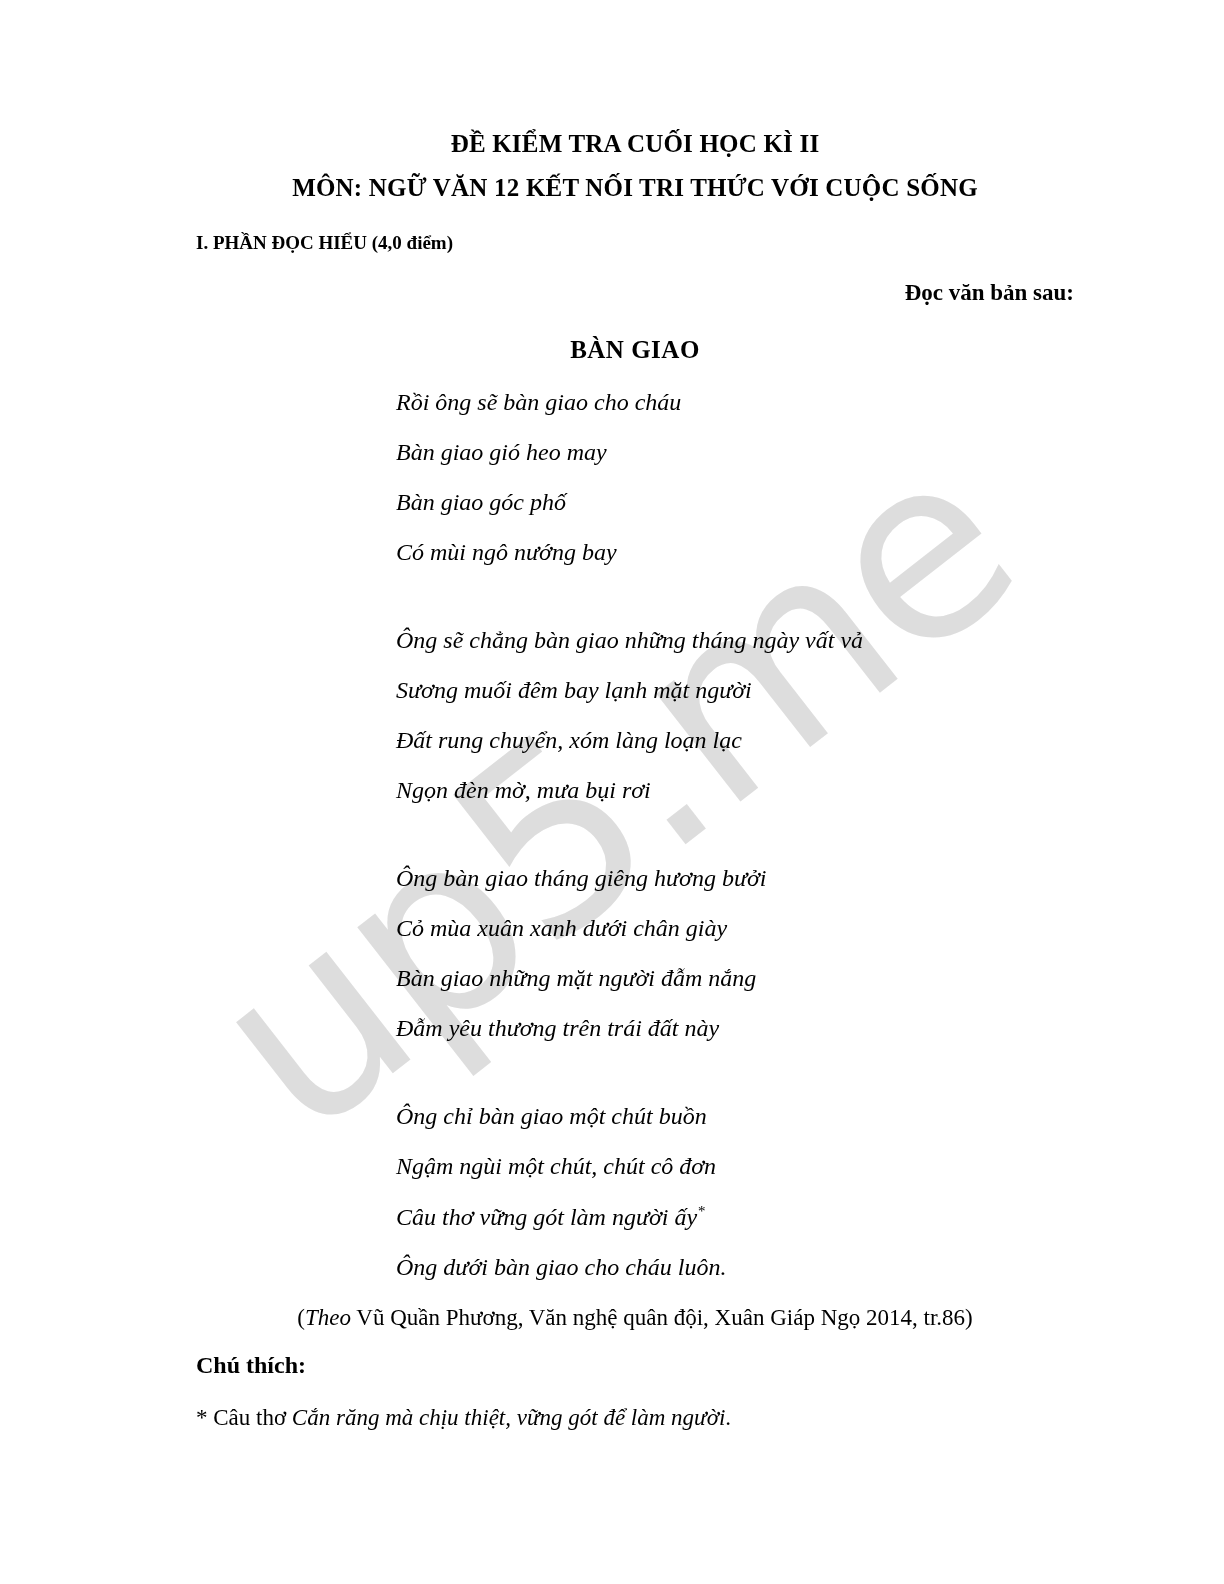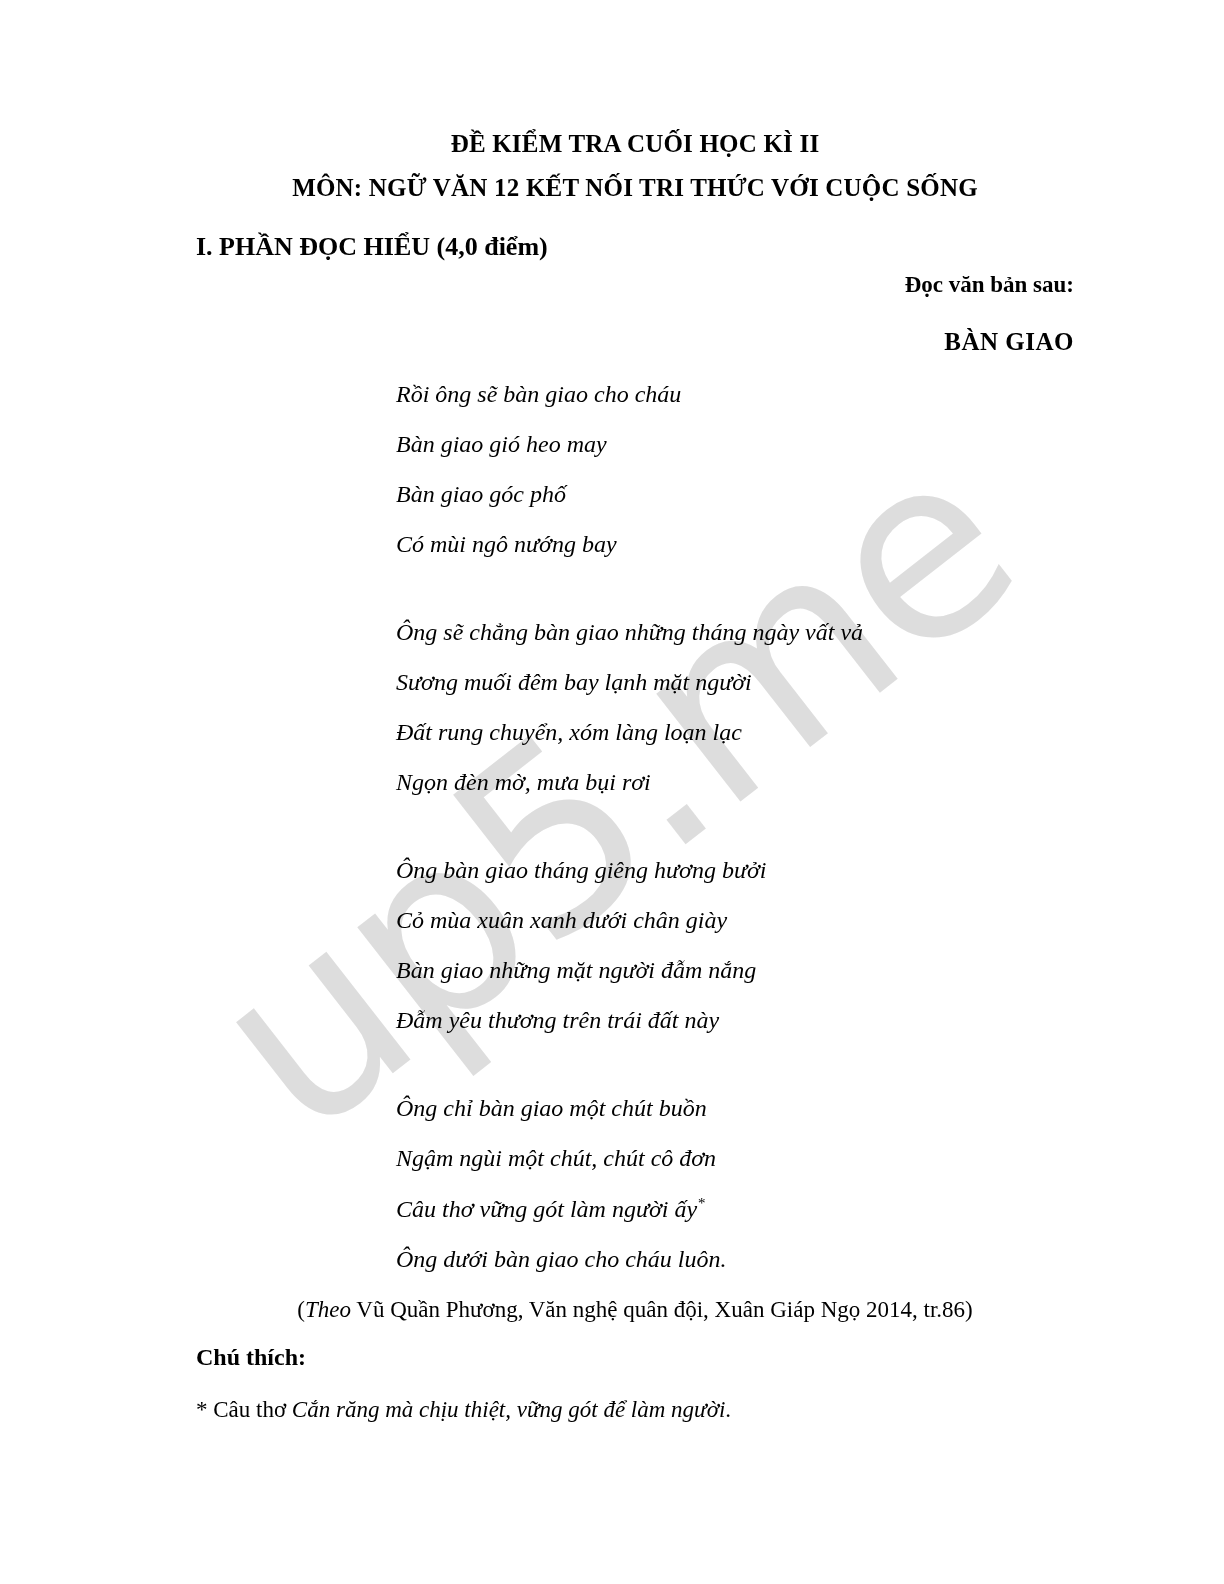--- a/index.html
+++ b/index.html
@@ -48,31 +48,31 @@
     font-weight: bold;
     font-size: 25px;
     letter-spacing: 0.2px;
     margin-bottom: 16px;
   }
   .title-line.second {
     margin-bottom: 30px;
   }
   .section-head {
     font-weight: bold;
-    font-size: 26px;
-    margin-bottom: 10px;
+    font-size: 19px;
+    margin-bottom: 26px;
   }
   .instruction {
     font-weight: bold;
     font-size: 23px;
     margin-bottom: 30px;
     text-align: right;
   }
   .poem-title {
-    text-align: right;
+    text-align: center;
     font-weight: bold;
     font-size: 25px;
     margin-bottom: 26px;
     letter-spacing: 0.5px;
   }
   .poem {
     padding-left: 200px;
   }
   .poem-line {
     font-style: italic;

